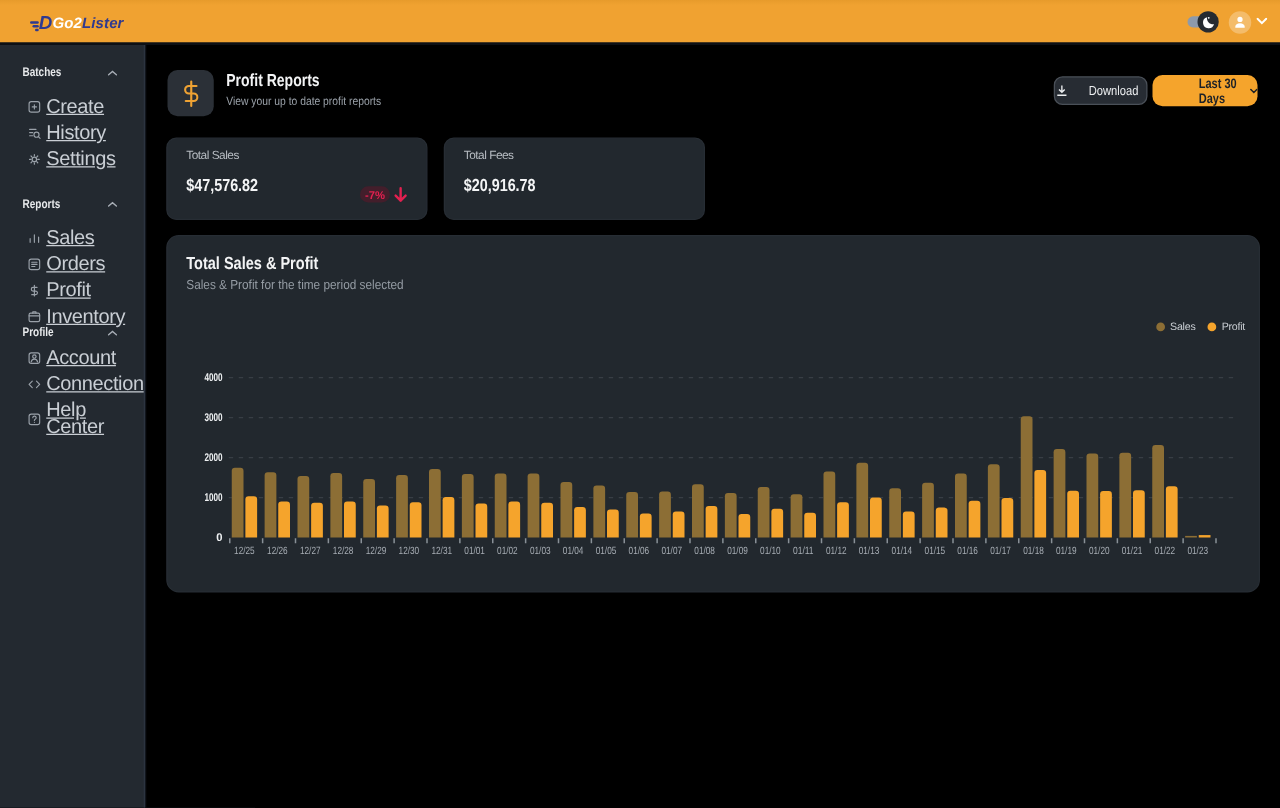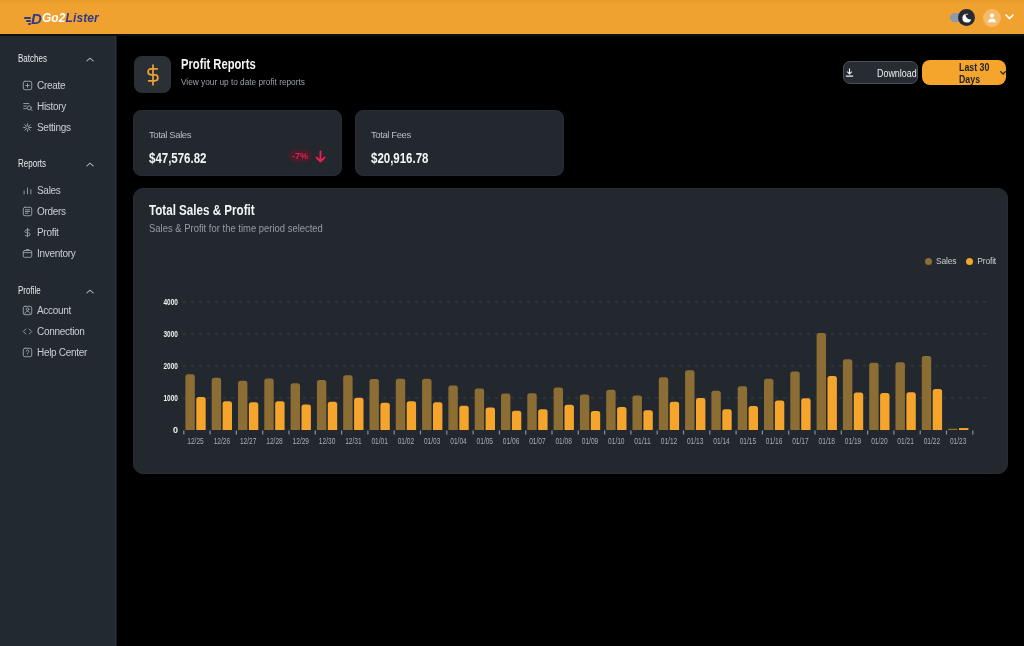--- a/index.html
+++ b/index.html
@@ -21,46 +21,46 @@
 .toggle .thumb { position:absolute; right:-1px; top:-4px; width:17px; height:17px; border-radius:50%;
   background:#262b31; display:flex; align-items:center; justify-content:center; }
 .avatar { position:absolute; left:983px; top:9px; width:18px; height:18px; border-radius:50%;
   background:rgba(255,255,255,0.28); display:flex; align-items:center; justify-content:center; }
 .chev-top { position:absolute; left:1005px; top:14px; }
 
 
 .sidebar { position:absolute; left:0; top:36px; width:116px; height:610px; background:#232930;
   border-right:1px solid #2c3440; padding:16px 0 0 18px; }
 .sec { display:flex; align-items:center; justify-content:space-between; width:76px;
-  color:#e8eaec; font-size:10px; font-weight:normal; line-height:13px; }
+  color:#e8eaec; font-size:10px; font-weight:bold; line-height:13px; }
 .sec .nm { display:inline-block; transform:scaleX(0.8); transform-origin:0 50%; }
 .sec .car { color:#aab0b8; }
-.item { display:flex; align-items:center; color:#c9ced4; font-size:10px; letter-spacing:-0.3px; line-height:13px; margin-left:4px; }
+.item { display:flex; align-items:center; color:#c9ced4; font-size:16px; letter-spacing:-0.3px; line-height:13px; margin-left:4px;text-decoration:underline; }
 .item svg { margin-right:4px; flex:0 0 auto; }
 
 
 .main { position:absolute; left:117px; top:36px; width:907px; height:610px; background:#000000; }
 
 .hicon { position:absolute; left:17px; top:20px; width:37px; height:37px; border-radius:8px;
   background:#2b3037;
   display:flex; align-items:center; justify-content:center; }
 .htitle { position:absolute; left:64px; top:20px; color:#f3f4f5; font-size:14px; font-weight:bold; transform:scaleX(0.8); transform-origin:0 0; }
 .hsub { position:absolute; left:64px; top:40px; color:#9aa1a9; font-size:9.5px; transform:scaleX(0.87); transform-origin:0 0; }
 
 .btn-dl { position:absolute; left:726px; top:25px; width:75px; height:23px; border-radius:7px;
   background:#272c33; border:1px solid #4a5058; color:#eceef0; font-size:10.5px;
-  display:flex; align-items:center; justify-content:space-between; gap:4px; }
+  display:flex; align-items:center; justify-content:flex-start; gap:16px; }
 .btn-days { position:absolute; left:805px; top:24px; width:84px; height:25px; border-radius:8px;
   background:#f5a42c; color:#1d2127; font-size:11px; font-weight:bold;
   display:flex; align-items:center; justify-content:center; gap:7px;padding-left:37px; }
 
 
 .cards { position:absolute; left:16px; top:74px; width:875px; height:66px; display:flex; gap:13px; }
 .card { width:209px; height:66px; background:#22282e; border:1px solid #272d34; border-radius:8px;
-  position:relative; padding:18px 15px; }
+  position:relative; padding:8px 15px; }
 .card .lbl { color:#b7bcc2; font-size:9.5px; letter-spacing:-0.4px; line-height:12px; }
 .card .val { color:#f4f5f6; font-size:14px; font-weight:bold; margin-top:9px; line-height:16px;
   transform:scaleX(0.82); transform-origin:0 50%; }
 .badge { position:absolute; right:29px; top:38px; background:#431e2b; color:#e32050;
   font-size:9px; font-weight:bold; border-radius:7px; padding:1.5px 4px; }
 .arrow-dn { position:absolute; right:15px; top:38px; }
 
 
 .chartcard { position:absolute; left:16px; top:152px; width:875px; height:286px;
   background:#22282e; border:1px solid #272d34; border-radius:10px;text-align:center; }
@@ -135,21 +135,21 @@
         <rect x="1.5" y="1.5" width="10" height="10" rx="2"></rect>
         <path d="M4 4.5h5M4 6.5h5M4 8.5h3"></path>
       </svg>Orders</div>
     <div class="item" style="margin-top:8px"><svg width="11" height="11" viewBox="0 0 13 13" fill="none" stroke="#9aa1a9" stroke-width="1.1" stroke-linecap="round" stroke-linejoin="round">
         <path d="M6.5 1.5v10M9 3.5H5.3a1.7 1.7 0 0 0 0 3.4h2.4a1.7 1.7 0 0 1 0 3.4H4"></path>
       </svg>Profit</div>
     <div class="item" style="margin-top:8px"><svg width="11" height="11" viewBox="0 0 13 13" fill="none" stroke="#9aa1a9" stroke-width="1.1" stroke-linecap="round" stroke-linejoin="round">
         <rect x="1.5" y="3" width="10" height="8" rx="1.5"></rect>
         <path d="M1.5 5.5h10M5 3V1.8h3V3"></path>
       </svg>Inventory</div>
-    <div class="sec" style="margin-top:24px">
+    <div class="sec" style="">
       <span class="nm">Profile</span>
       <span class="car"><svg width="8" height="5" viewBox="0 0 9 5">
           <path d="M1 4l3.5-3L8 4" stroke="#a7adb5" stroke-width="1.3" fill="none" stroke-linecap="round"></path>
         </svg></span>
     </div>
     <div class="item" style="margin-top:7px"><svg width="11" height="11" viewBox="0 0 13 13" fill="none" stroke="#9aa1a9" stroke-width="1.1" stroke-linecap="round" stroke-linejoin="round">
         <rect x="1.5" y="1.5" width="10" height="10" rx="2"></rect>
         <circle cx="6.5" cy="5" r="1.6"></circle>
         <path d="M3.5 10c.4-1.7 1.6-2.5 3-2.5s2.6.8 3 2.5"></path>
       </svg>Account</div>

